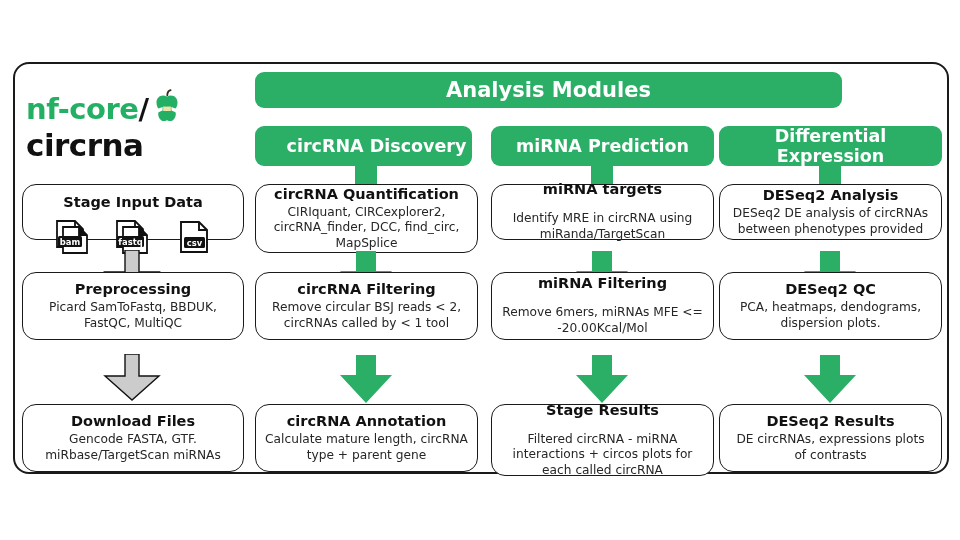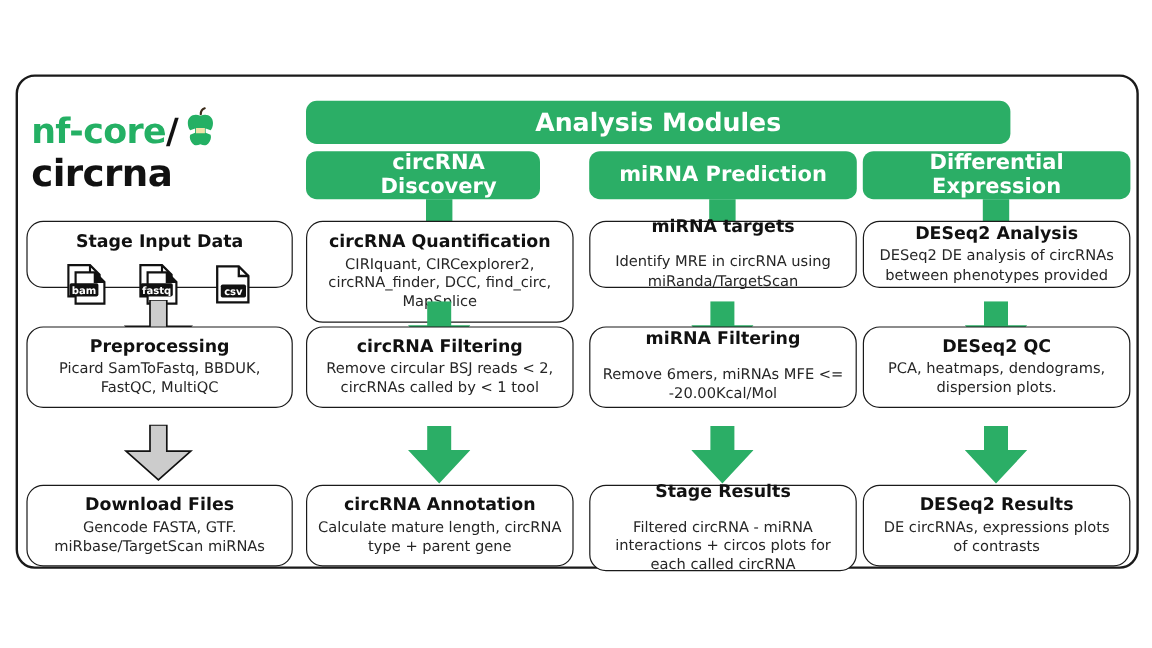--- a/index.html
+++ b/index.html
@@ -45,23 +45,23 @@
   
   .green-bar {
     position: absolute;
     background: #2BAE66;
     border-radius: 9px;
     color: #fff;
     display: flex; align-items: center; justify-content: center;
     font-weight: bold;
     text-align: center;
   }
-  .modules-bar { left: 255px; top: 84px; width: 587px; height: 36px; font-size: 21px; }
+  .modules-bar { left: 255px; top: 72px; width: 587px; height: 36px; font-size: 21px; }
   .col-head { top: 126px; height: 40px; font-size: 17.5px; }
-  .col-head-1 { left: 255px; width: 195px; padding-left: 26px; }
+  .col-head-1 { left: 255px; width: 217px; padding-left: 26px; }
   .col-head-2 { left: 491px; width: 223px; }
   .col-head-3 { left: 719px; width: 223px; }
 
   
   .node {
     position: absolute;
     background: #ffffff;
     border: 1.6px solid #1a1a1a;
     border-radius: 14px;
     display: flex; flex-direction: column;
@@ -80,21 +80,21 @@
   .node.stage-input { justify-content: flex-start; padding-top: 9px; }
 
   
   .col0 { left: 22px;  width: 222px; }
   .col1 { left: 255px; width: 223px; }
   .col2 { left: 491px; width: 223px; gap: 11px; }
   .col3 { left: 719px; width: 223px; }
 
   
   .row1 { top: 184px; height: 56px; }
-  .row1b { top: 184px; height: 85px; }
+  .row1b { top: 184px; height: 69px; }
   .row2 { top: 272px; height: 68px; }
   .row3 { top: 404px; height: 68px; }
   .row3b { top: 404px; height: 72px; }
 
   
   .file-icons {
     display: flex; align-items: center; justify-content: center;
     gap: 20px; margin-top: 6px;
   }
   .file-icon { position: relative; width: 40px; height: 36px; }

